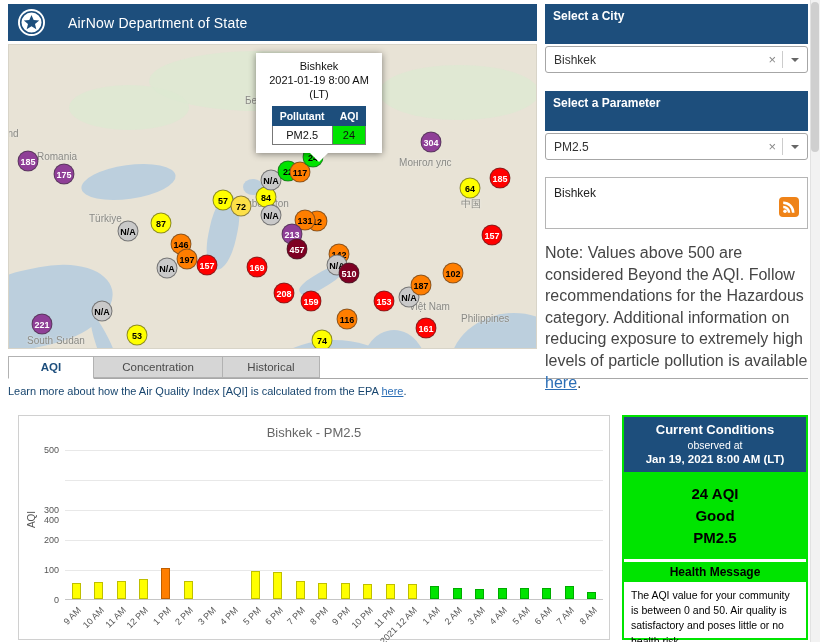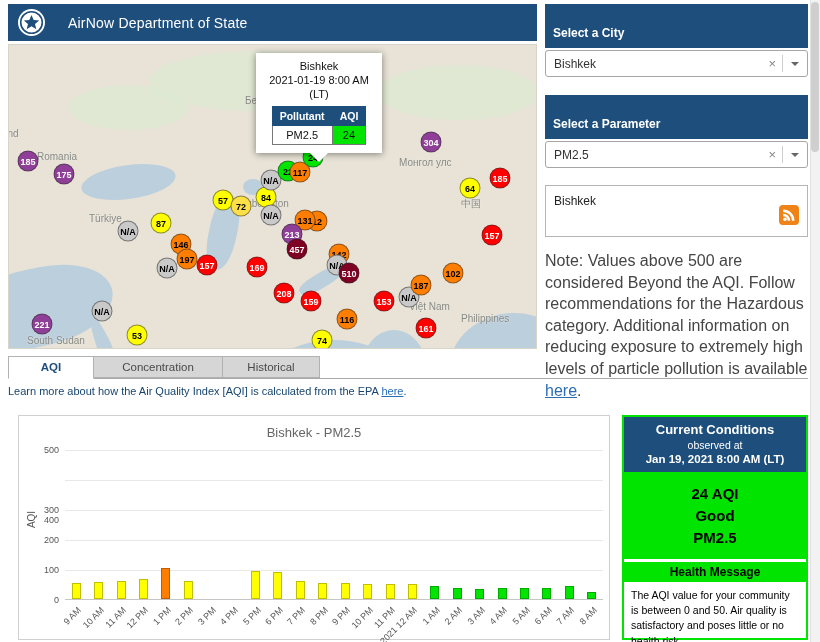--- a/index.html
+++ b/index.html
@@ -82,21 +82,21 @@
     border-bottom:1px solid #fff; z-index:4;
   }
   .tab-line { position:absolute; left:8px; top:378px; width:800px; height:1px; background:#a8a8a8; }
   .learn { position:absolute; left:8px; top:385px; font-size:11px; color:#17456e; }
   a.link { color:#2a6db5; text-decoration:underline; cursor:pointer; }
 
   
   .right { position:absolute; left:545px; top:4px; width:263px; }
   .sec-header {
     background:#1d4e7c; color:#fff; font-size:12px; font-weight:bold;
-    padding:22px 8px; height:16px;
+    padding:5px 8px; height:40px;
   }
   .sec-header.second { margin-top:18px; }
   .dropdown {
     margin-top:2px; height:27px; border:1px solid #a6a6a6; border-radius:3px;
     background:#fff; position:relative; display:flex; align-items:center;
     padding-left:8px; font-size:12px; color:#333; cursor:pointer;
   }
   .dd-clear { position:absolute; right:31px; top:5px; color:#888; font-size:13px; line-height:15px; }
   .dd-sep { position:absolute; right:24px; top:4px; bottom:4px; width:1px; background:#ccc; }
   .dd-arrow {

